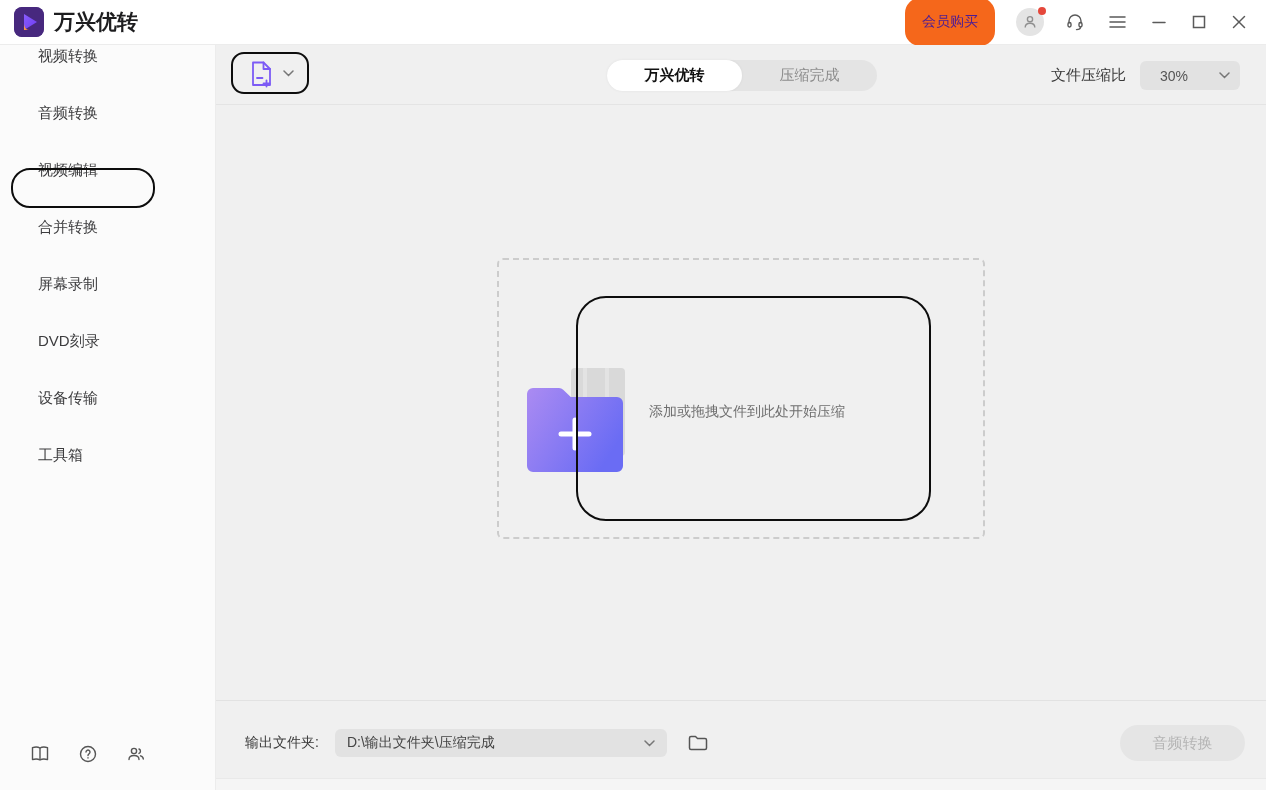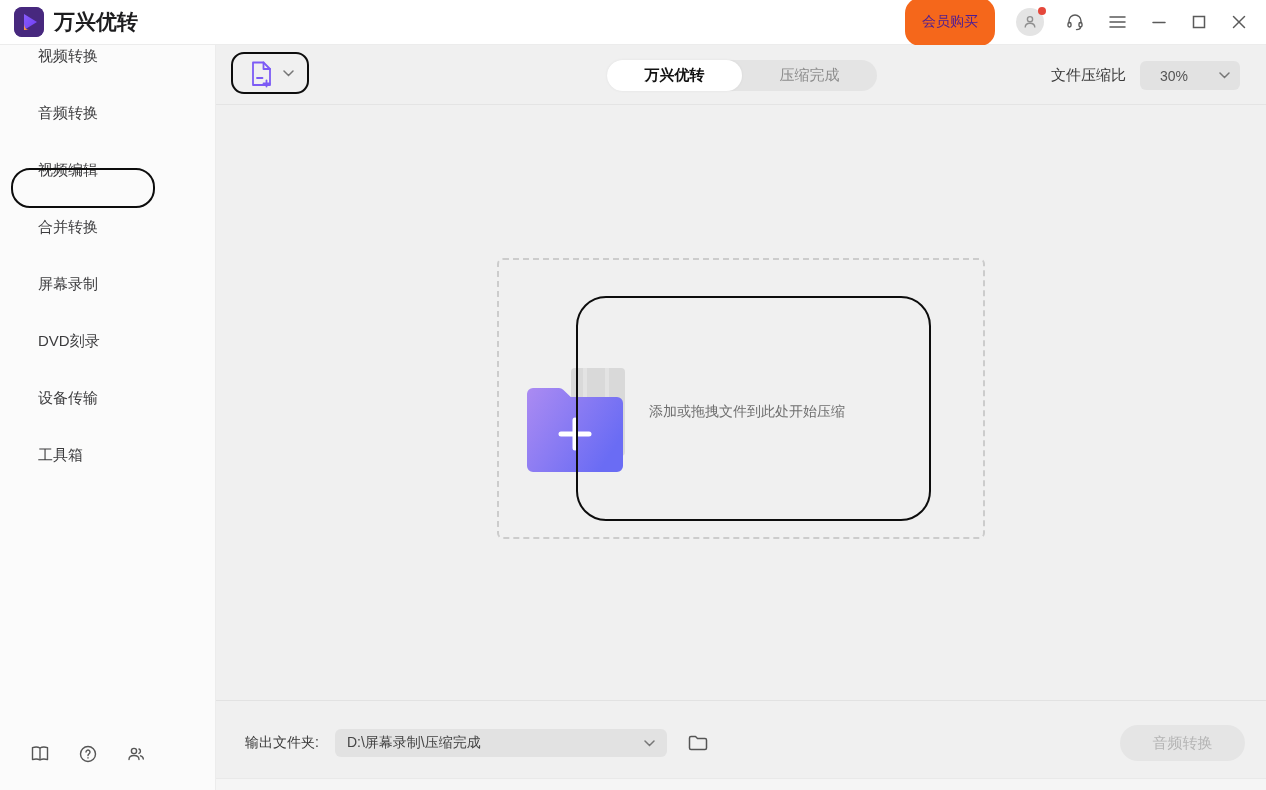--- a/index.html
+++ b/index.html
@@ -242,21 +242,21 @@
           </g>
         </svg>
       </div>
       <div class="drop-hint">添加或拖拽文件到此处开始压缩</div>
     </div>
 
     <div class="bottombar">
       <div class="out-row">
         <span class="out-label">输出文件夹:</span>
         <div class="out-select">
-          <span>D:\屏幕录制\压缩完成</span>
+          <span>D:\输出文件夹\压缩完成</span>
           <span class="chev">
             <svg width="11" height="7" viewBox="0 0 11 7" fill="none" stroke="#777" stroke-width="1.5" stroke-linecap="round">
                 <path d="M1 1 L5.5 5.5 L10 1"></path>
               </svg>
           </span>
         </div>
         <div class="browse">
           <svg width="22" height="22" viewBox="0 0 22 22" fill="none" stroke="#555" stroke-width="1.5" stroke-linejoin="round">
             <path d="M2.5 6 a1.5 1.5 0 0 1 1.5 -1.5 h4.5 l2 2 h7.5 a1.5 1.5 0 0 1 1.5 1.5 v8 a1.5 1.5 0 0 1 -1.5 1.5 H4 a1.5 1.5 0 0 1 -1.5 -1.5 Z"></path>
           </svg>

